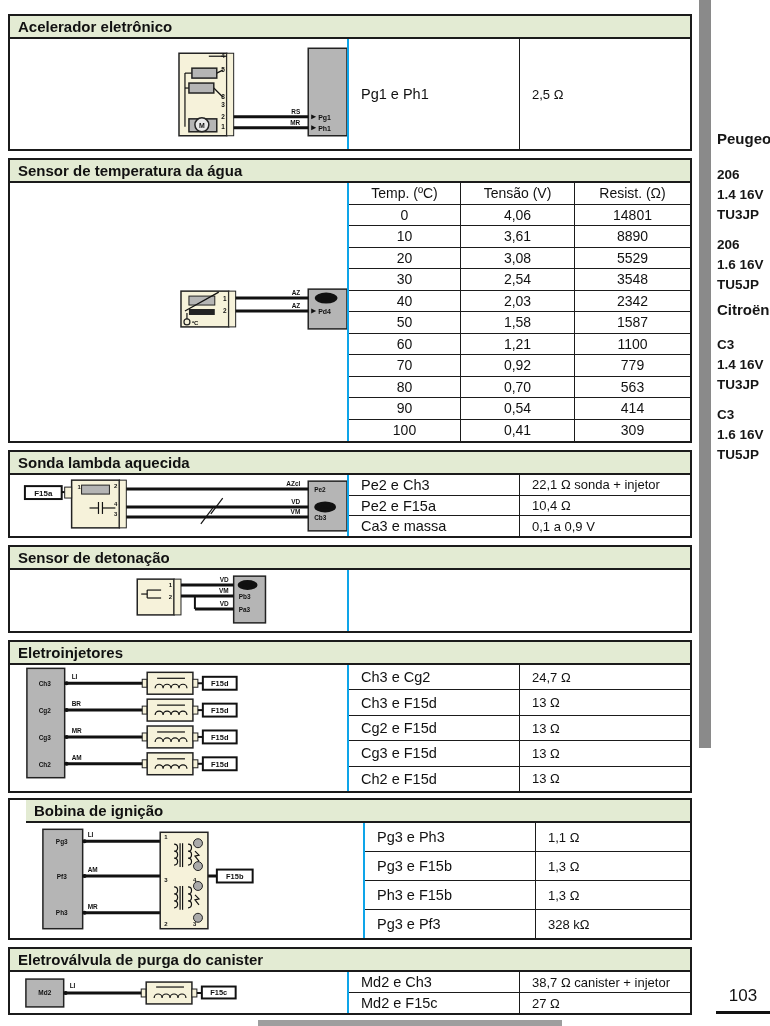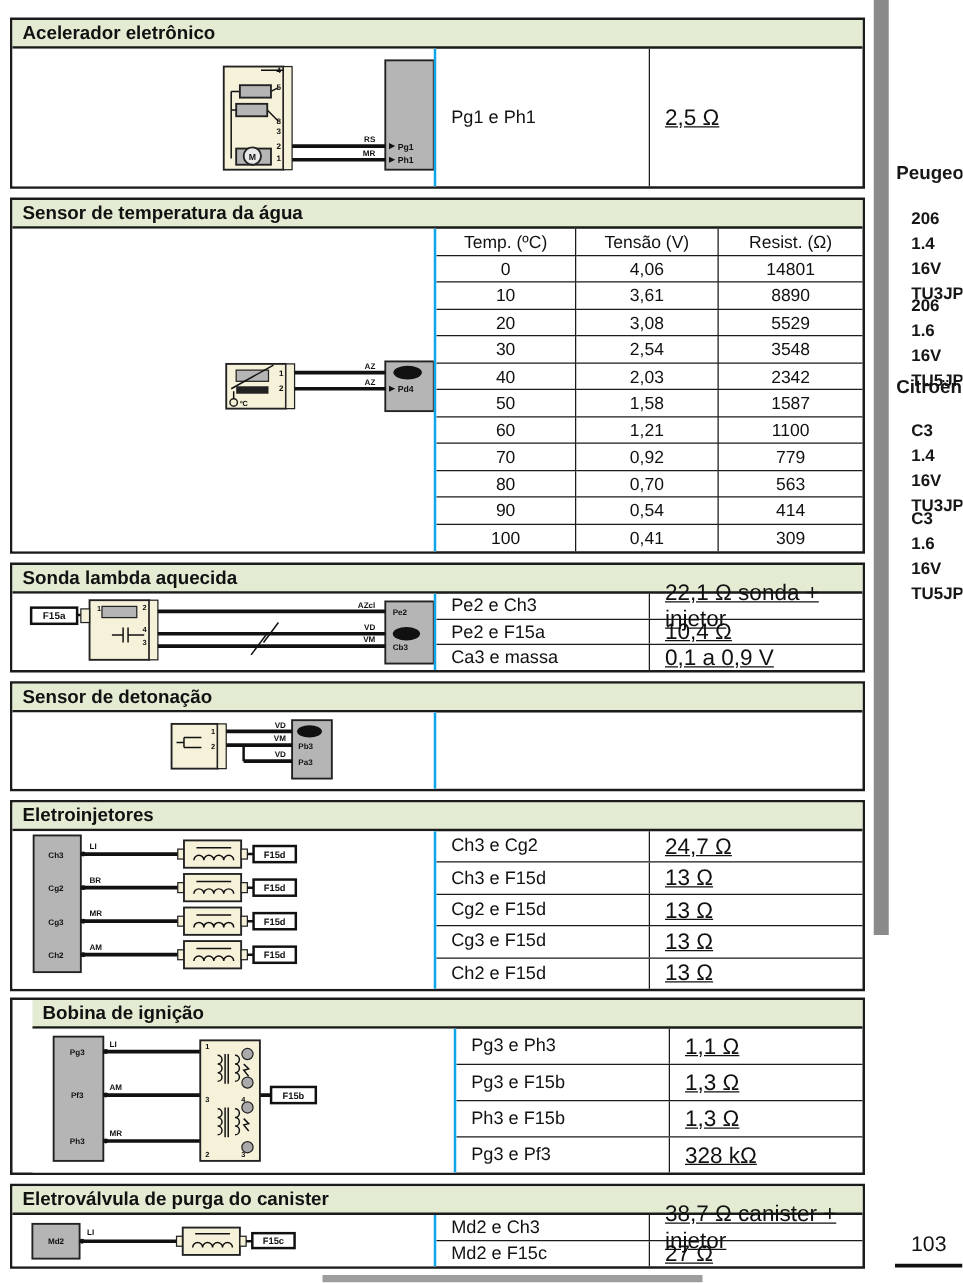--- a/index.html
+++ b/index.html
@@ -11,31 +11,31 @@
   .panel-header { height:23px; background:#e3ebd3; border-bottom:2px solid #1b1b1b; font-weight:bold; font-size:15px; line-height:21px; padding-left:8px; color:#111; }
   .panel-body { flex:1; min-height:0; display:flex; }
 
   .diagram-cell { flex:0 0 339px; width:339px; border-right:2px solid #0ea5e9; position:relative; background:#fff; }
   .diagram-cell svg { position:absolute; inset:0; width:100%; height:100%; font-family:"Liberation Sans", sans-serif; }
 
   .rows { flex:1; display:flex; flex-direction:column; min-width:0; }
   .row { flex:1; display:flex; border-bottom:1.5px solid #1b1b1b; min-height:0; }
   .row:last-child { border-bottom:none;justify-content:flex-end; }
   .cell-pair { flex:0 0 171px; border-right:1.5px solid #1b1b1b; display:flex; align-items:center; padding-left:12px; font-size:14.5px; }
-  .cell-value { flex:1; display:flex; align-items:center; padding-left:12px; font-size:18px;text-decoration:underline; }
+  .cell-value { flex:1; display:flex; align-items:center; padding-left:12px; font-size:13px; }
 
   .temp-table { flex:1; display:grid; grid-template-columns:112px 114px 1fr; grid-auto-rows:1fr; }
   .temp-table > div { border-bottom:1.5px solid #1b1b1b; border-right:1.5px solid #1b1b1b; display:flex; align-items:center; justify-content:center; font-size:14px; }
   .temp-table > div:nth-child(3n) { border-right:none; }
   .temp-table > div:nth-last-child(-n+3) { border-bottom:none; }
 
   .side-bar { position:absolute; left:699px; top:0; width:12px; height:748px; background:#8a8a8a; }
   .side-label { position:absolute; left:717px; font-weight:bold; color:#161616; }
   .brand { font-size:15px; }
-  .model-group { font-size:13.5px; line-height:20px;margin-left:12px; }
+  .model-group { font-size:13.5px; line-height:20px; }
   .page-num { position:absolute; left:716px; top:986px; width:54px; text-align:center; font-weight:normal; font-size:17px; border-bottom:3px solid #111; padding-bottom:5px; color:#111; }
   .bottom-bar { position:absolute; left:258px; top:1020px; width:304px; height:6px; background:#9e9e9e; }
 
   svg text { fill:#111; }
   .wire { stroke:#111; stroke-width:3; }
   .wire2 { stroke:#111; stroke-width:2; }
   .thin { stroke:#111; stroke-width:1.2; fill:none; }
   .cream { fill:#f6f2da; stroke:#222; stroke-width:1.5; }
   .creamthin { fill:#f6f2da; stroke:#222; stroke-width:1; }
   .gry { fill:#b5b5b5; stroke:#222; stroke-width:1.5; }

